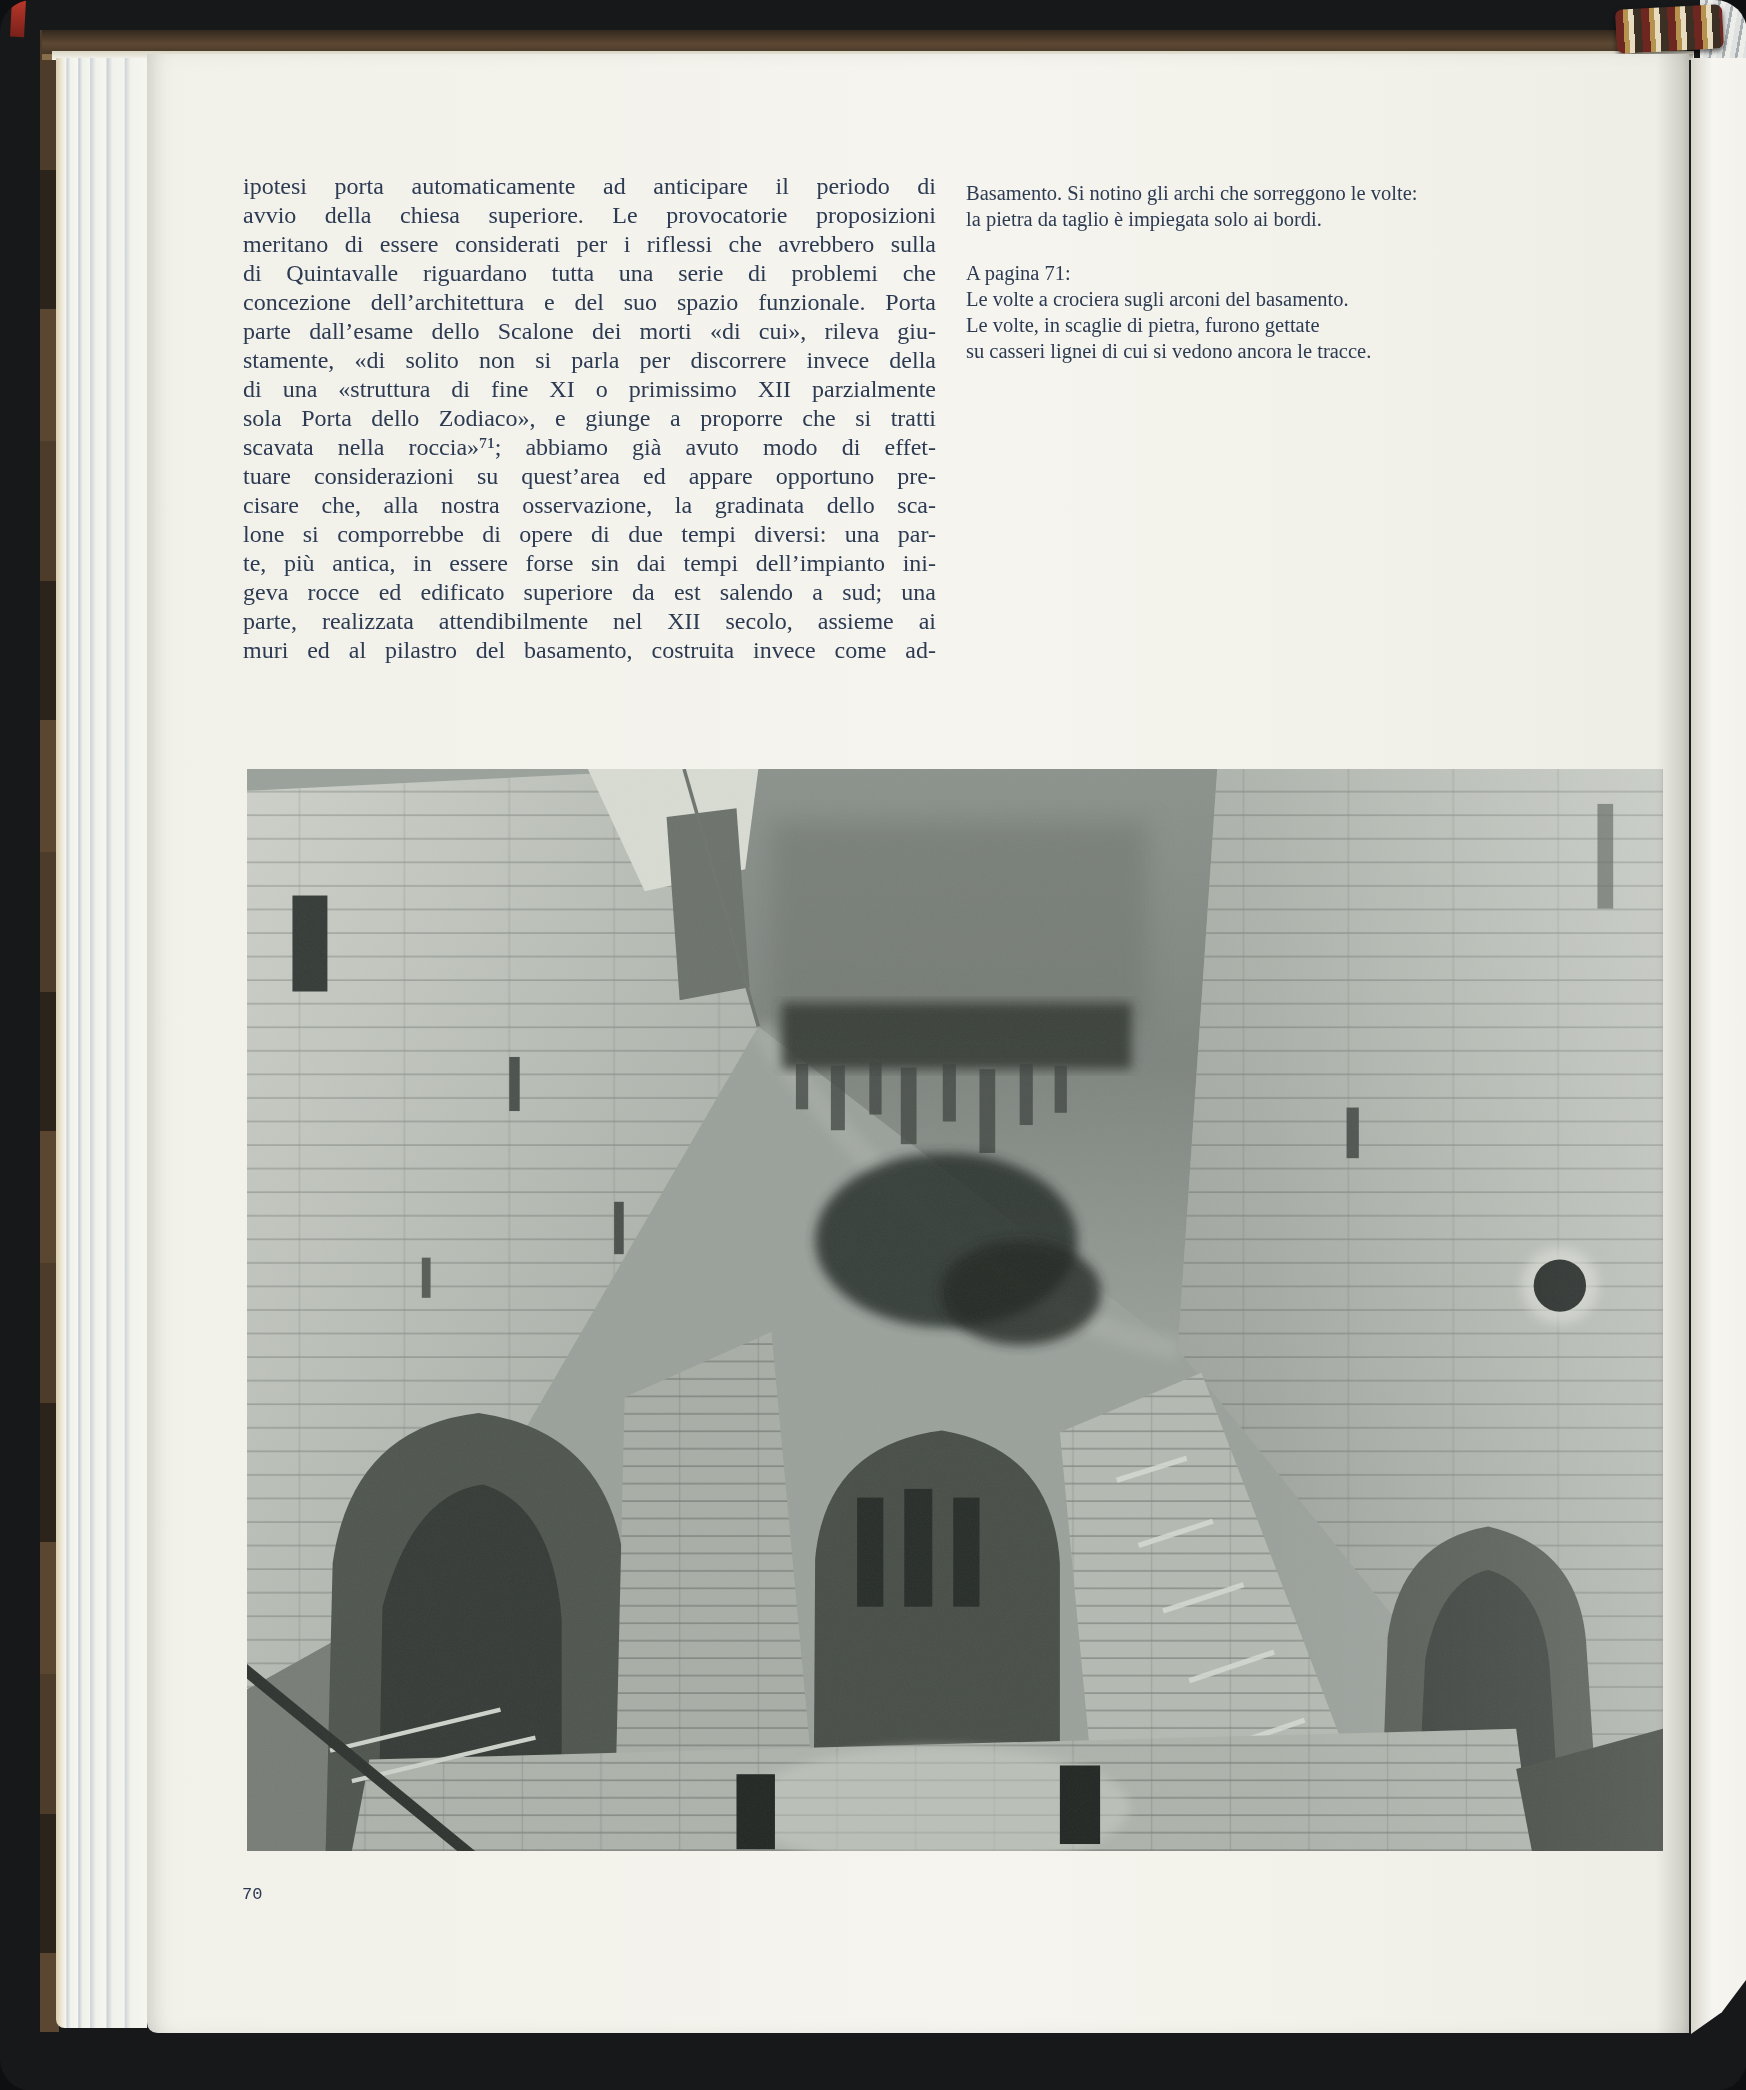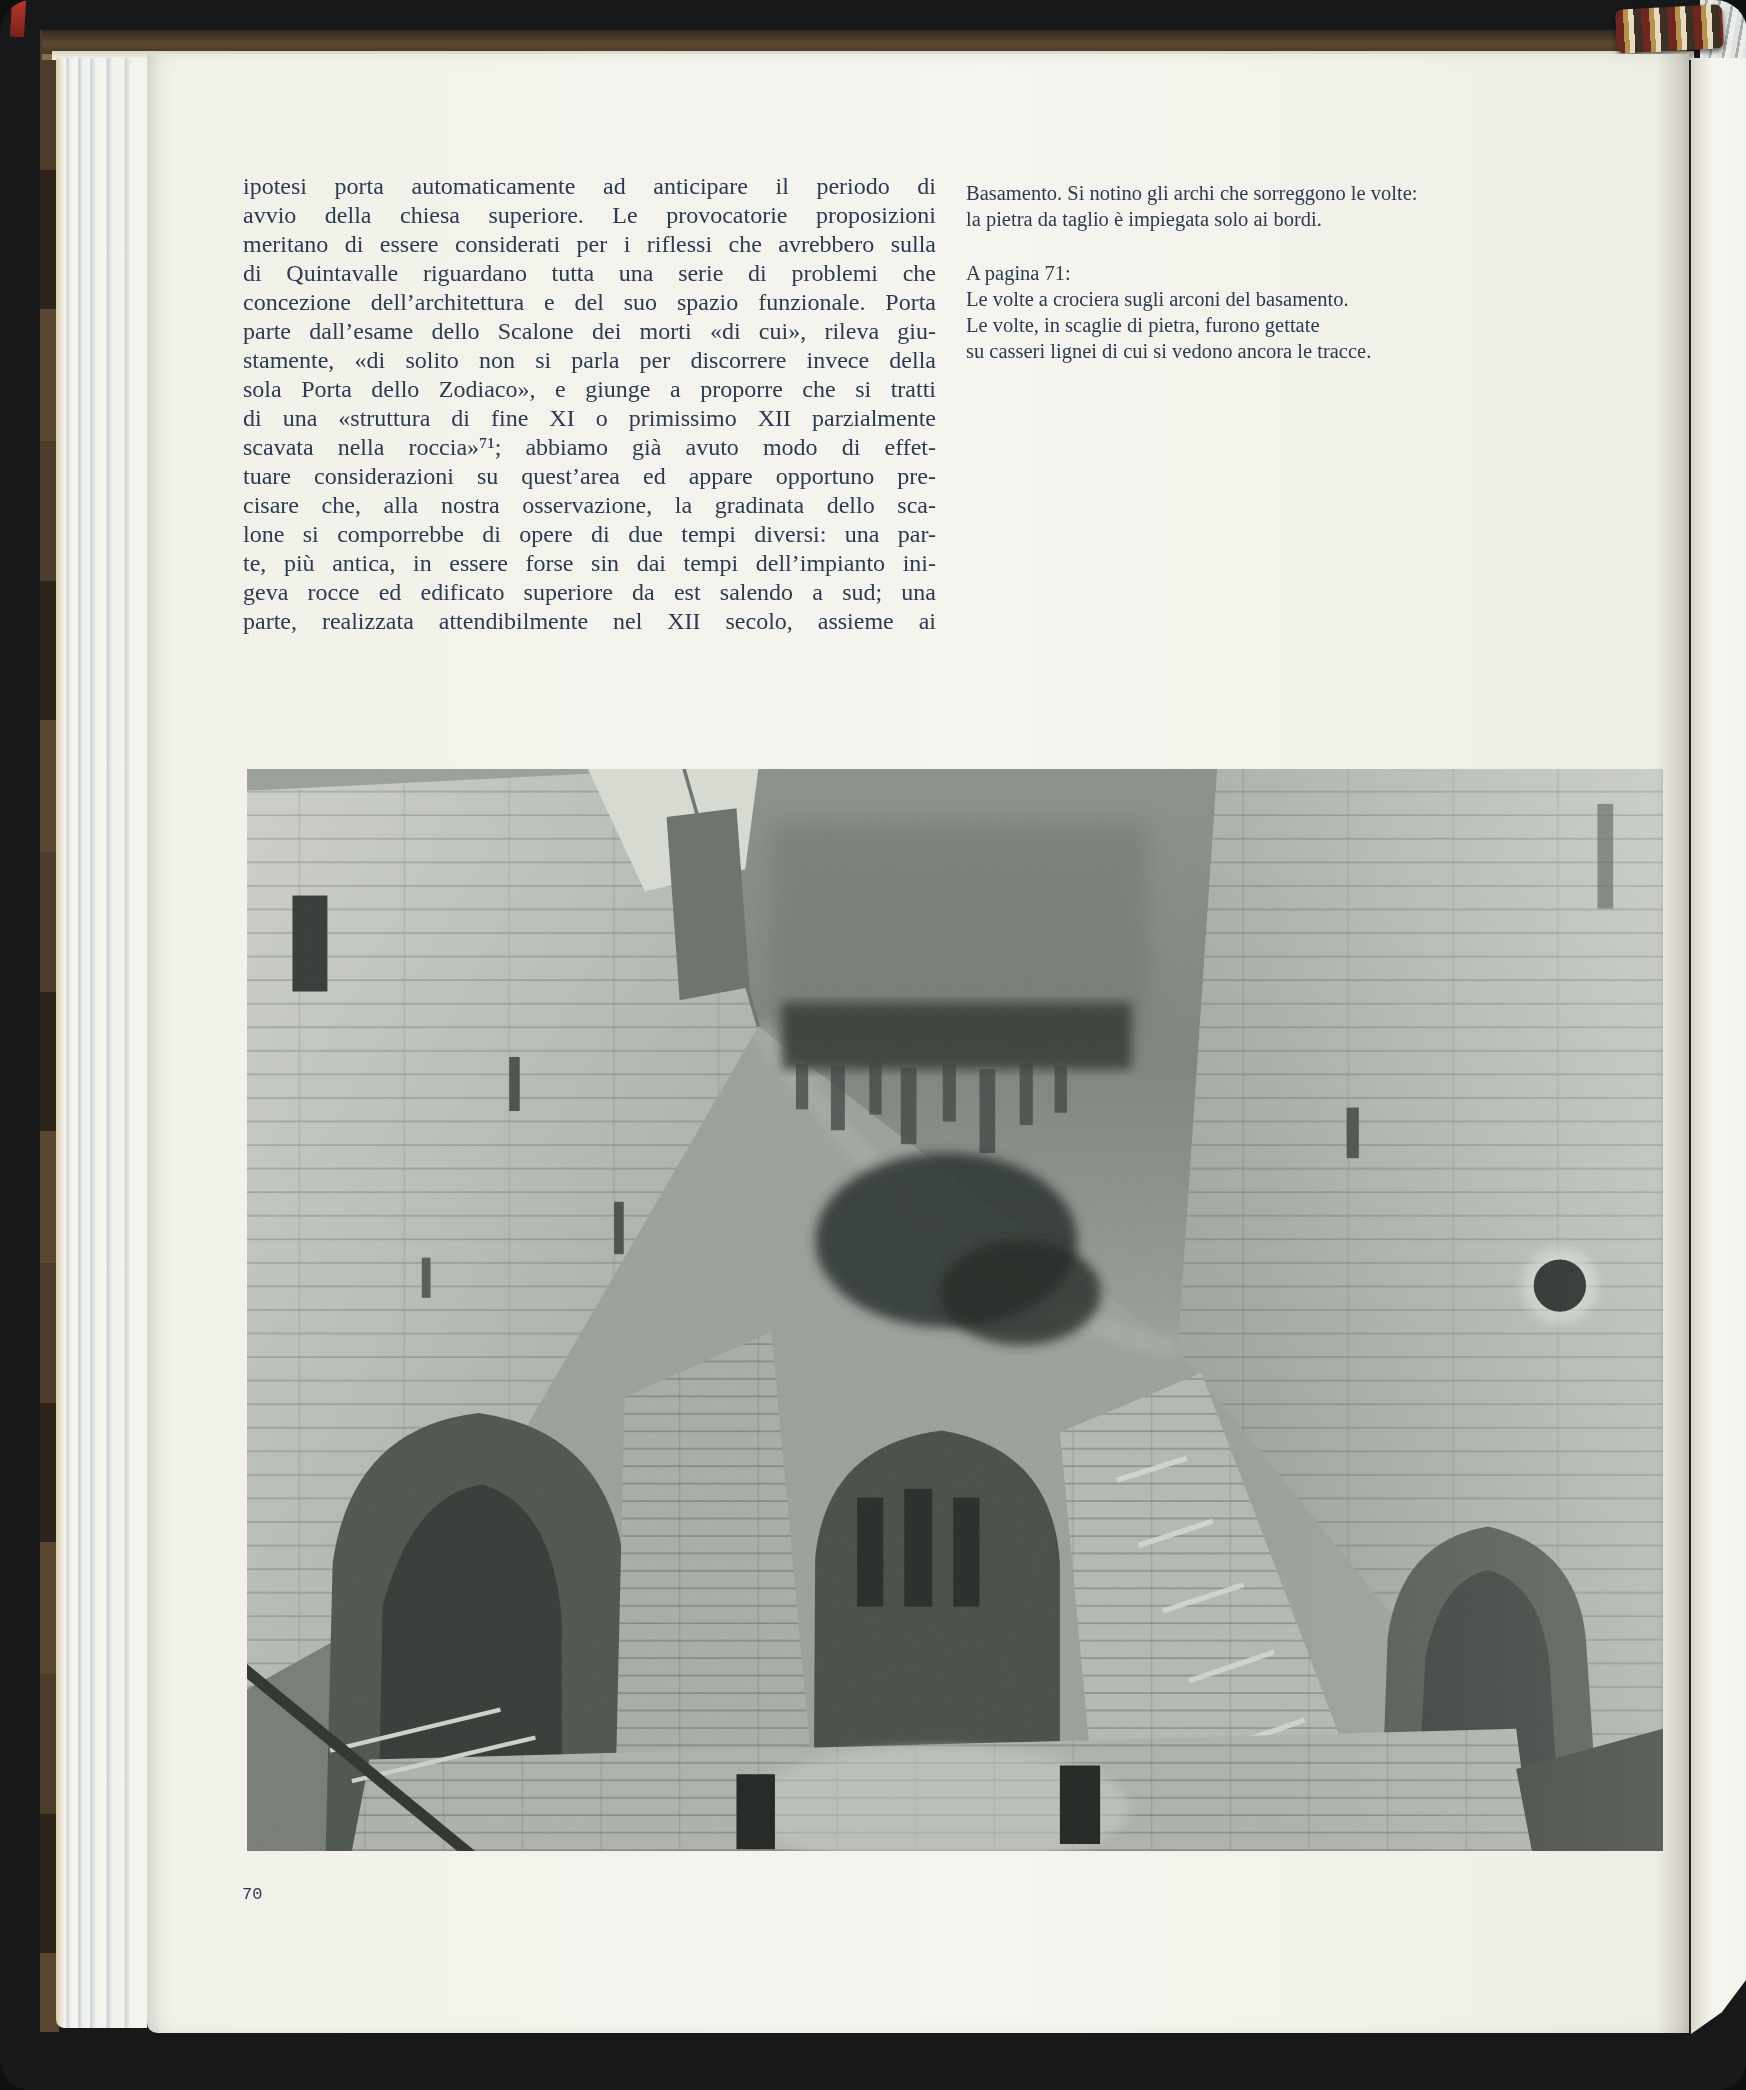--- a/index.html
+++ b/index.html
@@ -68,29 +68,30 @@
   <div class="page">
 
     <div class="body-text">
       <div class="line">ipotesi porta automaticamente ad anticipare il periodo di</div>
       <div class="line">avvio della chiesa superiore. Le provocatorie proposizioni</div>
       <div class="line">meritano di essere considerati per i riflessi che avrebbero sulla</div>
       <div class="line">di Quintavalle riguardano tutta una serie di problemi che</div>
       <div class="line">concezione dell’architettura e del suo spazio funzionale. Porta</div>
       <div class="line">parte dall’esame dello Scalone dei morti «di cui», rileva giu-</div>
       <div class="line">stamente, «di solito non si parla per discorrere invece della</div>
+      <div class="line">di una «struttura di fine XI o primissimo XII parzialmente</div>
       <div class="line">sola Porta dello Zodiaco», e giunge a proporre che si tratti</div>
-      <div class="line">di una «struttura di fine XI o primissimo XII parzialmente</div>
       <div class="line">scavata nella roccia»⁷¹; abbiamo già avuto modo di effet-</div>
       <div class="line">tuare considerazioni su quest’area ed appare opportuno pre-</div>
       <div class="line">cisare che, alla nostra osservazione, la gradinata dello sca-</div>
       <div class="line">lone si comporrebbe di opere di due tempi diversi: una par-</div>
       <div class="line">te, più antica, in essere forse sin dai tempi dell’impianto ini-</div>
       <div class="line">geva rocce ed edificato superiore da est salendo a sud; una</div>
       <div class="line">parte, realizzata attendibilmente nel XII secolo, assieme ai</div>
+      <div class="line">muri ed al pilastro del basamento, costruita invece come ad-</div>
     </div>
 
     <div class="caption">
       <div class="grp1">
         <div>Basamento. Si notino gli archi che sorreggono le volte:</div>
         <div>la pietra da taglio è impiegata solo ai bordi.</div>
       </div>
       <div class="grp2">
         <div>A pagina 71:</div>
         <div>Le volte a crociera sugli arconi del basamento.</div>

